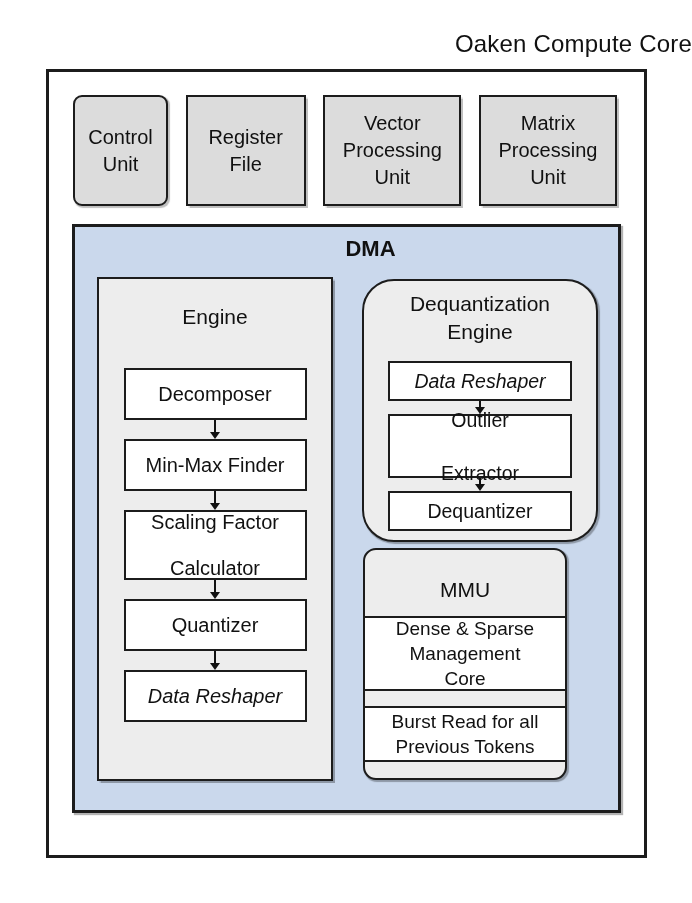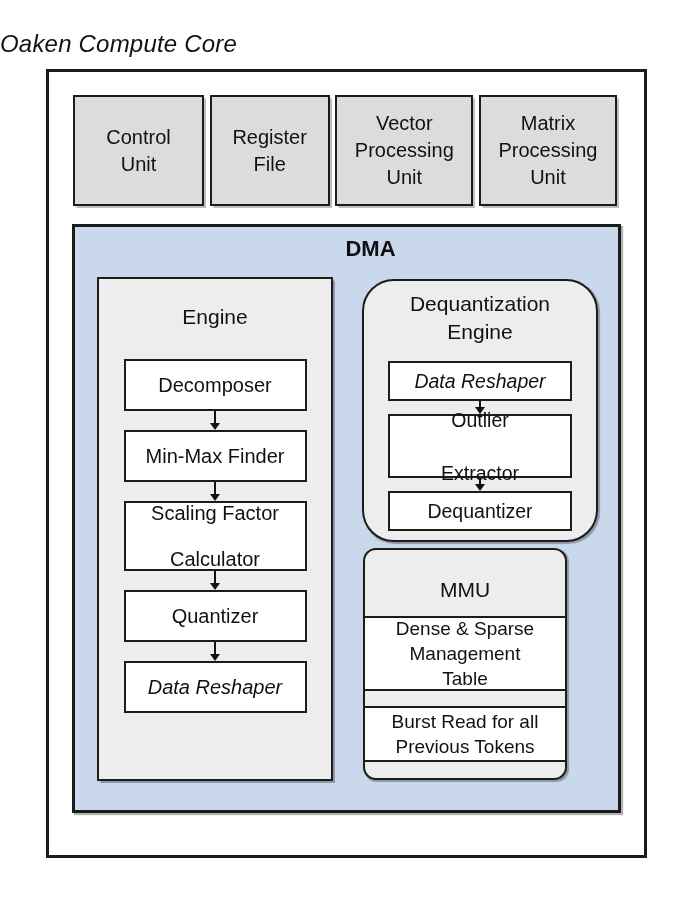--- a/index.html
+++ b/index.html
@@ -12,38 +12,38 @@
   html,body{width:692px;height:903px;}
   body{
     background:#ffffff;
     font-family:"Liberation Sans","DejaVu Sans",sans-serif;
     color:#111;
     position:relative;
     overflow:hidden;
   }
   .title{
     position:absolute;top:30px;left:0;width:692px;
-    text-align:left;font-size:24px;letter-spacing:0.2px;font-style:italic;
+    text-align:right;font-size:24px;letter-spacing:0.2px;
   }
   .outer{
     position:absolute;left:46px;top:69px;width:601px;height:789px;
     background:#fff;border:3px solid var(--border);
   }
   .top-row{
     position:absolute;left:24px;top:23px;width:544px;height:111px;
     display:flex;justify-content:space-between;
   }
   .unit-box{
     height:111px;background:var(--unit-bg);
     border:2px solid var(--border);
     box-shadow:1.5px 1.5px 1px rgba(0,0,0,0.25);
     display:flex;flex-direction:column;justify-content:center;align-items:center;
     text-align:center;font-size:20px;line-height:27px;
   }
-  .unit-box.w1{width:131px;}
+  .unit-box.w1{width:95px;border-radius:9px;}
   .unit-box.w2{width:120px;}
   .unit-box.w3{width:138px;}
   .unit-box.w4{width:138px;}
   .dma{
     position:absolute;left:23px;top:152px;width:549px;height:589px;
     background:var(--dma-bg);border:3px solid var(--border);
     box-shadow:2px 2px 1px rgba(0,0,0,0.3);
   }
   .dma-label{
     position:absolute;top:9px;left:0;width:100%;
@@ -66,21 +66,21 @@
     display:flex;flex-direction:column;justify-content:center;align-items:center;
     text-align:center;
   }
   .panel-quant .block{width:183px;font-size:20px;line-height:26px;}
   .panel-dequant .block{width:184px;font-size:19.5px;line-height:26px;}
   .panel-mmu .block{width:204px;font-size:19px;line-height:25px;}
   .block.italic{font-style:italic;}
   .bl{display:block;}
   .h52{height:52px;} .h70{height:70px;gap:20px;} .h40{height:40px;}
   .h64{height:64px;gap:27px;} .h75{height:75px;} .h56{height:56px;}
-  .mt30{margin-top:28px;} .mt15{margin-top:15px;} .mt12{margin-top:12px;}
+  .mt30{margin-top:37px;} .mt15{margin-top:15px;} .mt12{margin-top:12px;}
   .arrow{
     display:flex;flex-direction:column;align-items:center;
   }
   .arrow.g19{height:19px;} .arrow.g13{height:13px;}
   .arrow .shaft{width:2px;flex:1;background:#111;}
   .arrow .head{
     width:0;height:0;
     border-left:5px solid transparent;border-right:5px solid transparent;
     border-top:7px solid #111;
   }
@@ -178,21 +178,21 @@
       <div class="block h40">
         <span class="bl">Dequantizer</span>
       </div>
     </div>
 
     <div class="panel panel-mmu">
       <div class="panel-title">MMU</div>
       <div class="block h75 mt12">
         <span class="bl">Dense &amp; Sparse</span>
         <span class="bl">Management</span>
-        <span class="bl">Table</span>
+        <span class="bl">Core</span>
       </div>
       <div class="spacer15"></div>
       <div class="block h56">
         <span class="bl">Burst Read for all</span>
         <span class="bl">Previous Tokens</span>
       </div>
     </div>
   </div>
 </div>
 

